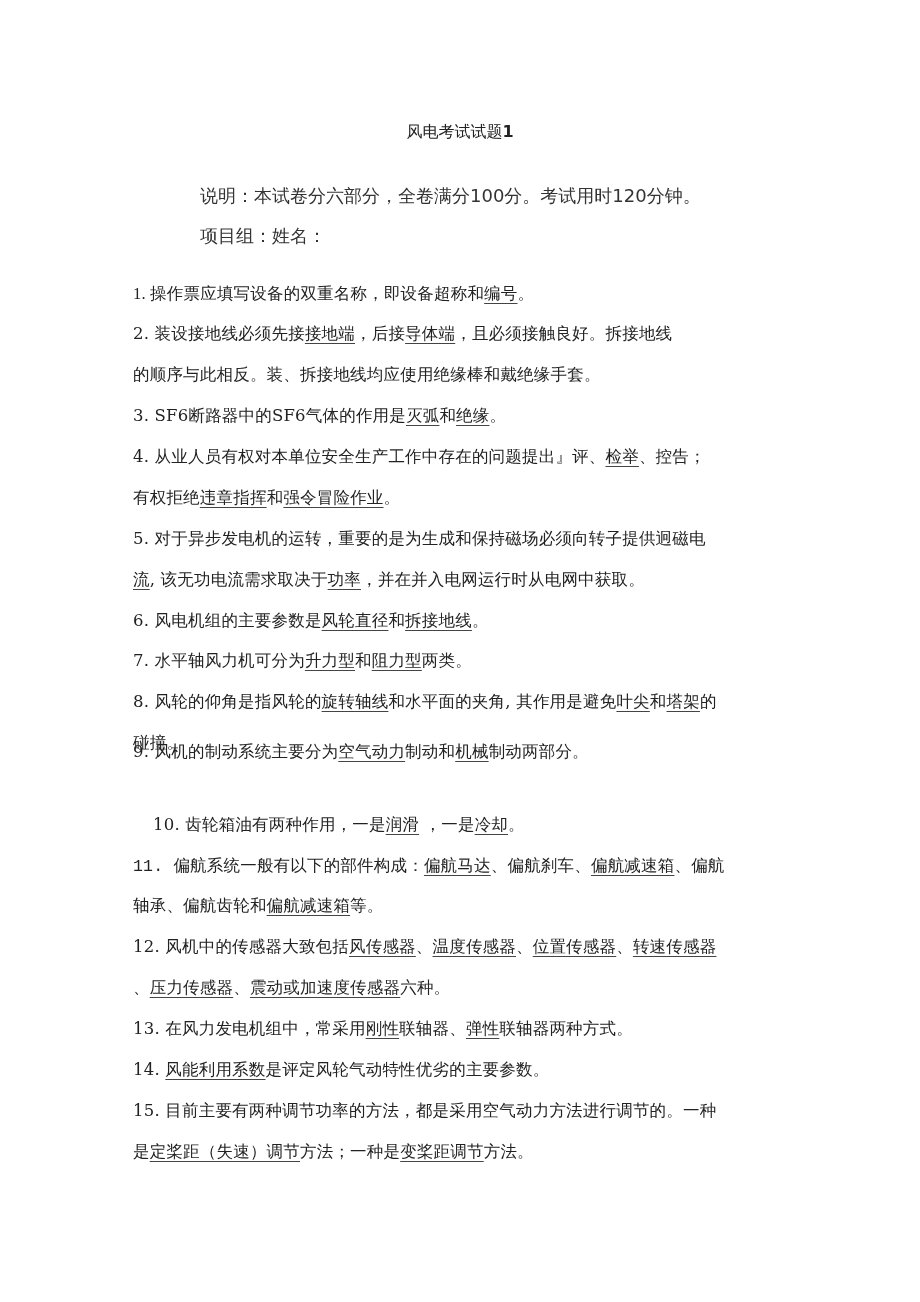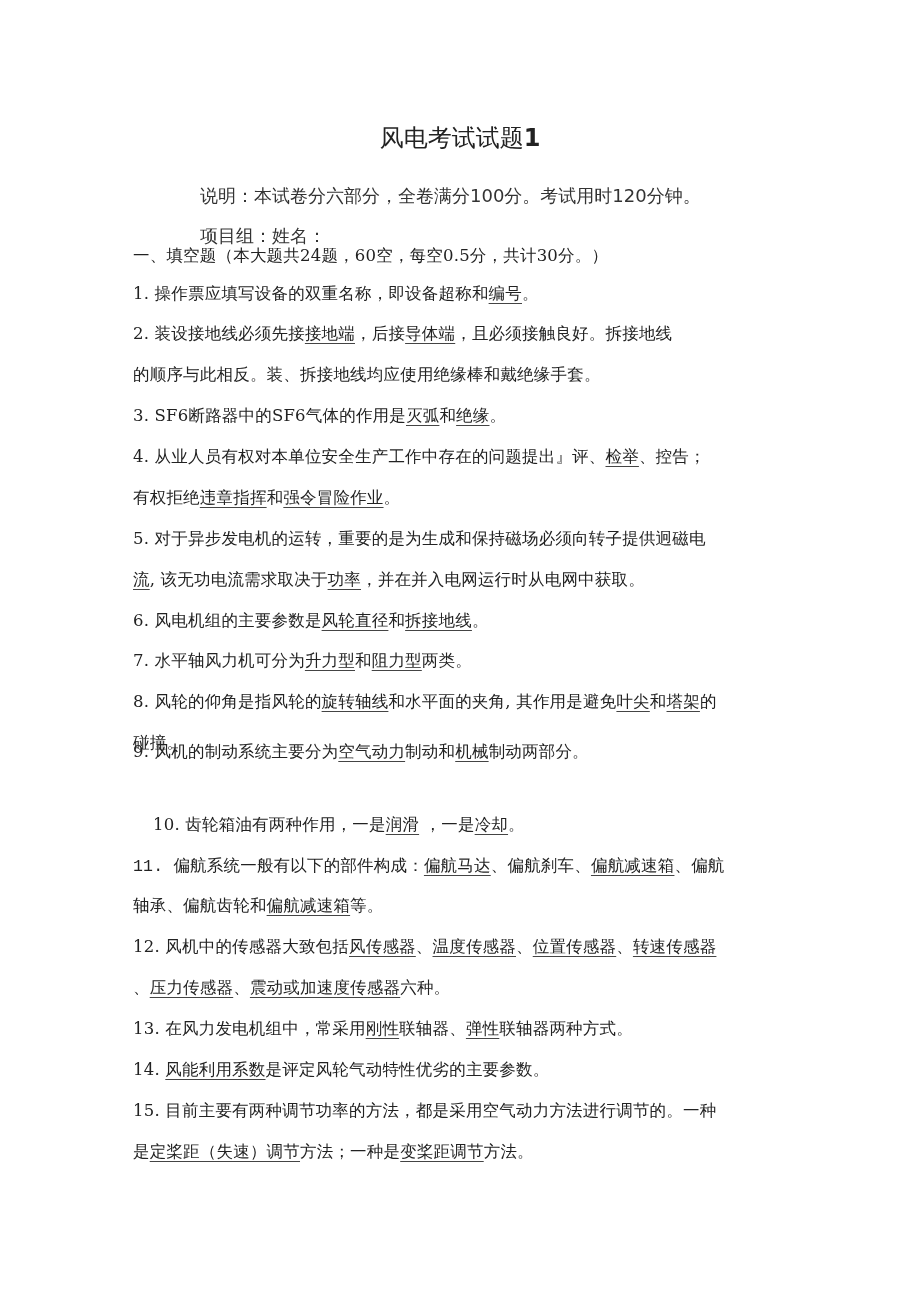--- a/index.html
+++ b/index.html
@@ -1,38 +1,37 @@
 <!DOCTYPE html>
 <html><head>
 <meta charset="utf-8">
 <style>
   html, body { margin:0; padding:0; background:#ffffff; }
   body { width:920px; height:1302px; position:relative; overflow:hidden;
          font-family:"DejaVu Serif", serif; color:#222; }
   .page { position:absolute; left:0; top:0; width:920px; height:1302px; }
   .title { position:absolute; left:0; width:920px; top:122px; text-align:center;
-           font-family:"DejaVu Sans", sans-serif; font-size:24px; color:#222; }
+           font-family:"DejaVu Sans", sans-serif; font-size:16px; color:#222; }
   .title b { font-weight:bold; }
   .meta { position:absolute; left:200px; font-family:"DejaVu Sans", sans-serif;
           font-size:18px; color:#333; }
   .line { position:absolute; left:133px; font-size:16.5px; white-space:nowrap; color:#222; letter-spacing:0.2px; }
   .u { text-decoration:underline; text-decoration-color:#444; text-underline-offset:4px; }
 </style>
 </head>
 <body>
 
 <div class="page">
   <div class="title">
     <span>风电考试试题</span><b>1</b>
   </div>
   <div class="meta" style="top:184px;">说明：本试卷分六部分，全卷满分100分。考试用时120分钟。</div>
   <div class="meta" style="top:218px;margin-top:6px;">项目组：姓名：</div>
-  <div class="line" style="top:245px;">一、填空题（本大题共24题，60空，每空0.5分，共计30分。）</div>
   <div id="lines">
-      <div class="line" style="top: 283px;"><span>1.  操作票应填写设备的双重名称，即设备超称和</span><span class="u">编号</span><span>。</span></div>
+      <div class="line" style="top: 283px; font-family: Liberation Serif, serif;"><span>1.  操作票应填写设备的双重名称，即设备超称和</span><span class="u">编号</span><span>。</span></div>
       <div class="line" style="top: 323px;"><span>2.  装设接地线必须先接</span><span class="u">接地端</span><span>，后接</span><span class="u">导体端</span><span>，且必须接触良好。拆接地线</span></div>
       <div class="line" style="top: 364px;"><span>的顺序与此相反。装、拆接地线均应使用绝缘棒和戴绝缘手套。</span></div>
       <div class="line" style="top: 405px;"><span>3.  SF6断路器中的SF6气体的作用是</span><span class="u">灭弧</span><span>和</span><span class="u">绝缘</span><span>。</span></div>
       <div class="line" style="top: 446px;"><span>4.  从业人员有权对本单位安全生产工作中存在的问题提出』评、</span><span class="u">检举</span><span>、控告；</span></div>
       <div class="line" style="top: 487px;"><span>有权拒绝</span><span class="u">违章指挥</span><span>和</span><span class="u">强令冒险作业</span><span>。</span></div>
       <div class="line" style="top: 528px;"><span>5.  对于异步发电机的运转，重要的是为生成和保持磁场必须向转子提供迥磁电</span></div>
       <div class="line" style="top: 569px;"><span class="u">流</span><span>, 该无功电流需求取决于</span><span class="u">功率</span><span>，并在并入电网运行时从电网中获取。</span></div>
       <div class="line" style="top: 610px;"><span>6.  风电机组的主要参数是</span><span class="u">风轮直径</span><span>和</span><span class="u">拆接地线</span><span>。</span></div>
       <div class="line" style="top: 650px;"><span>7.  水平轴风力机可分为</span><span class="u">升力型</span><span>和</span><span class="u">阻力型</span><span>两类。</span></div>
       <div class="line" style="top: 691px;"><span>8.  风轮的仰角是指风轮的</span><span class="u">旋转轴线</span><span>和水平面的夹角, 其作用是避免</span><span class="u">叶尖</span><span>和</span><span class="u">塔架</span><span>的</span></div>

